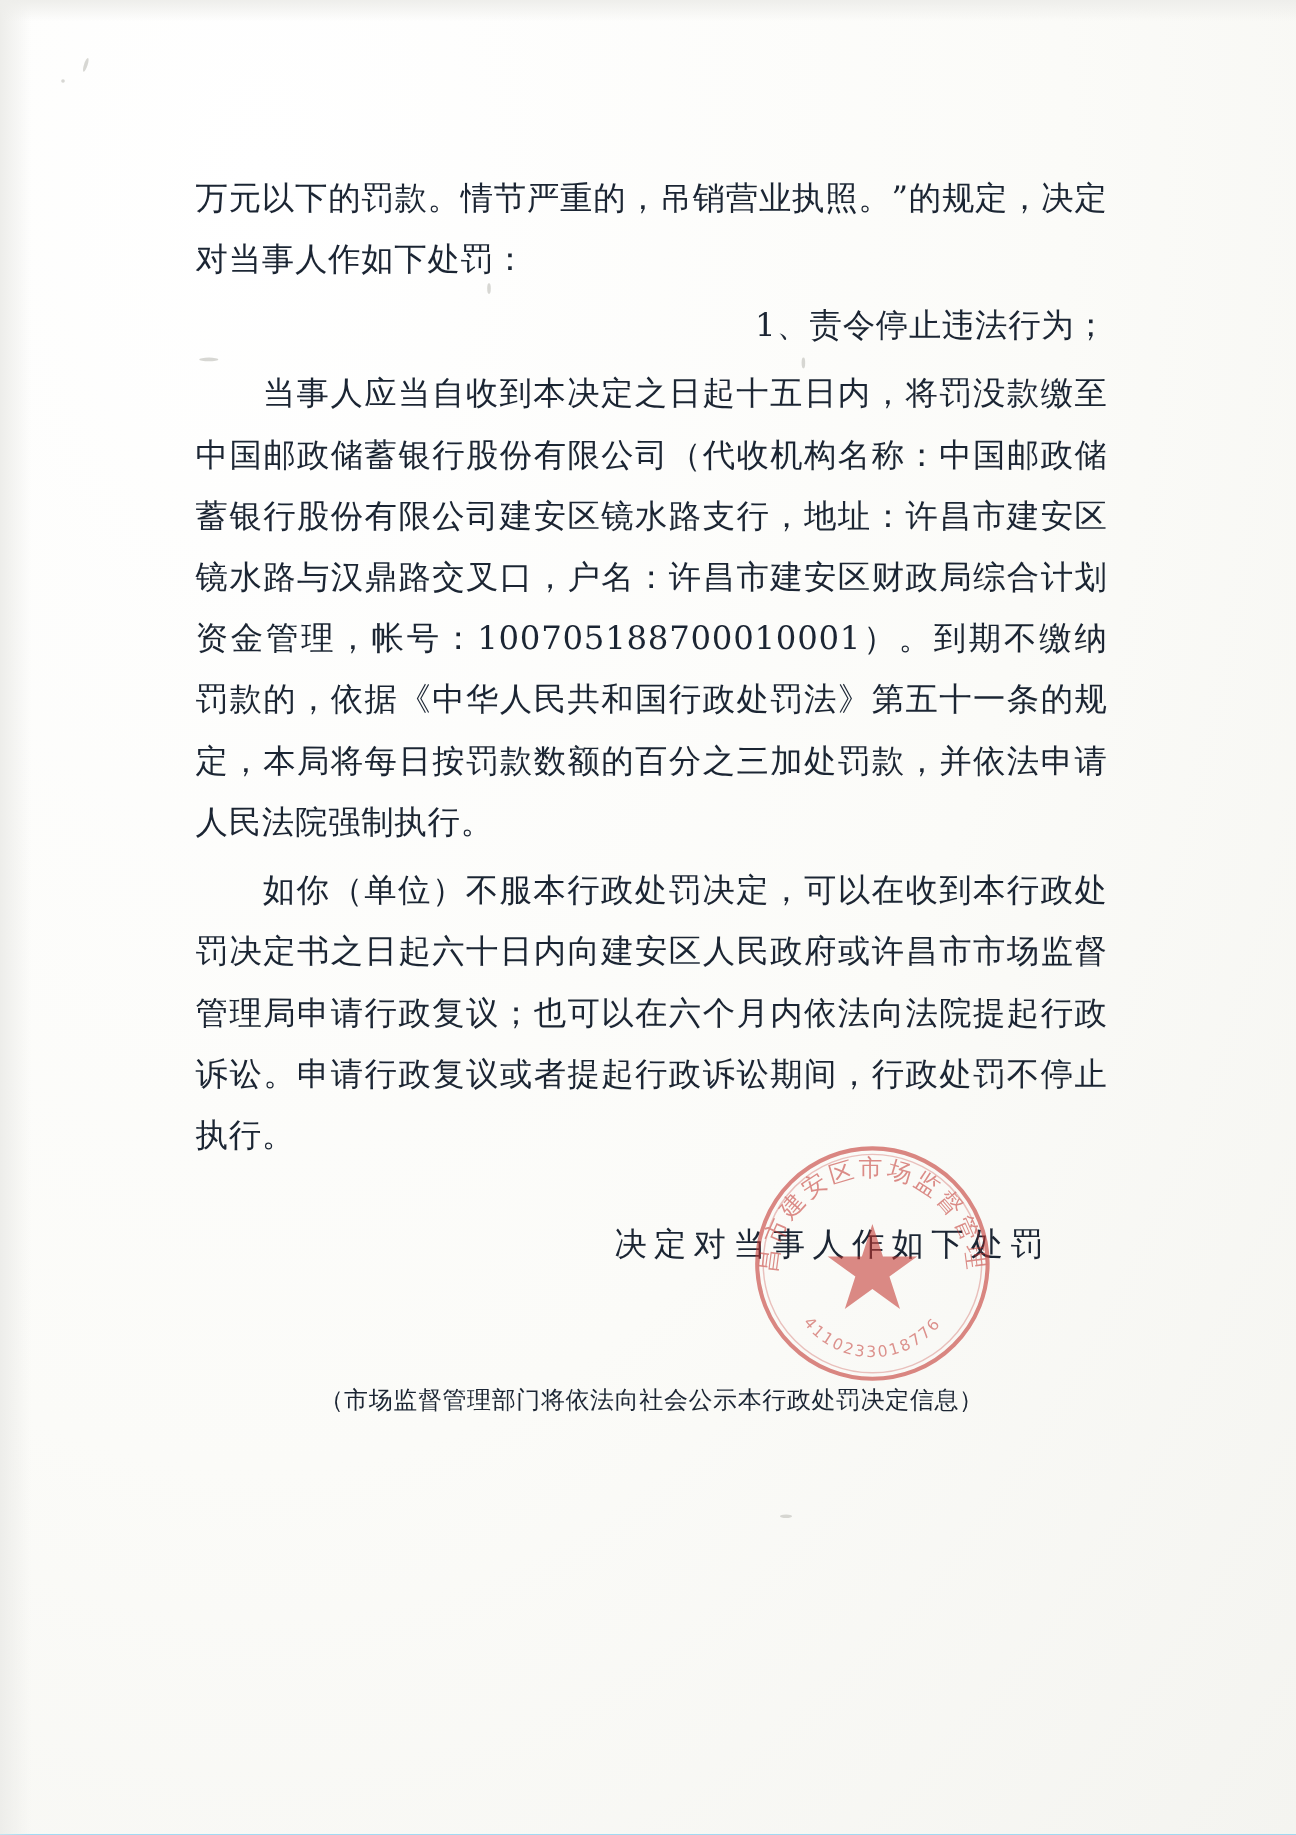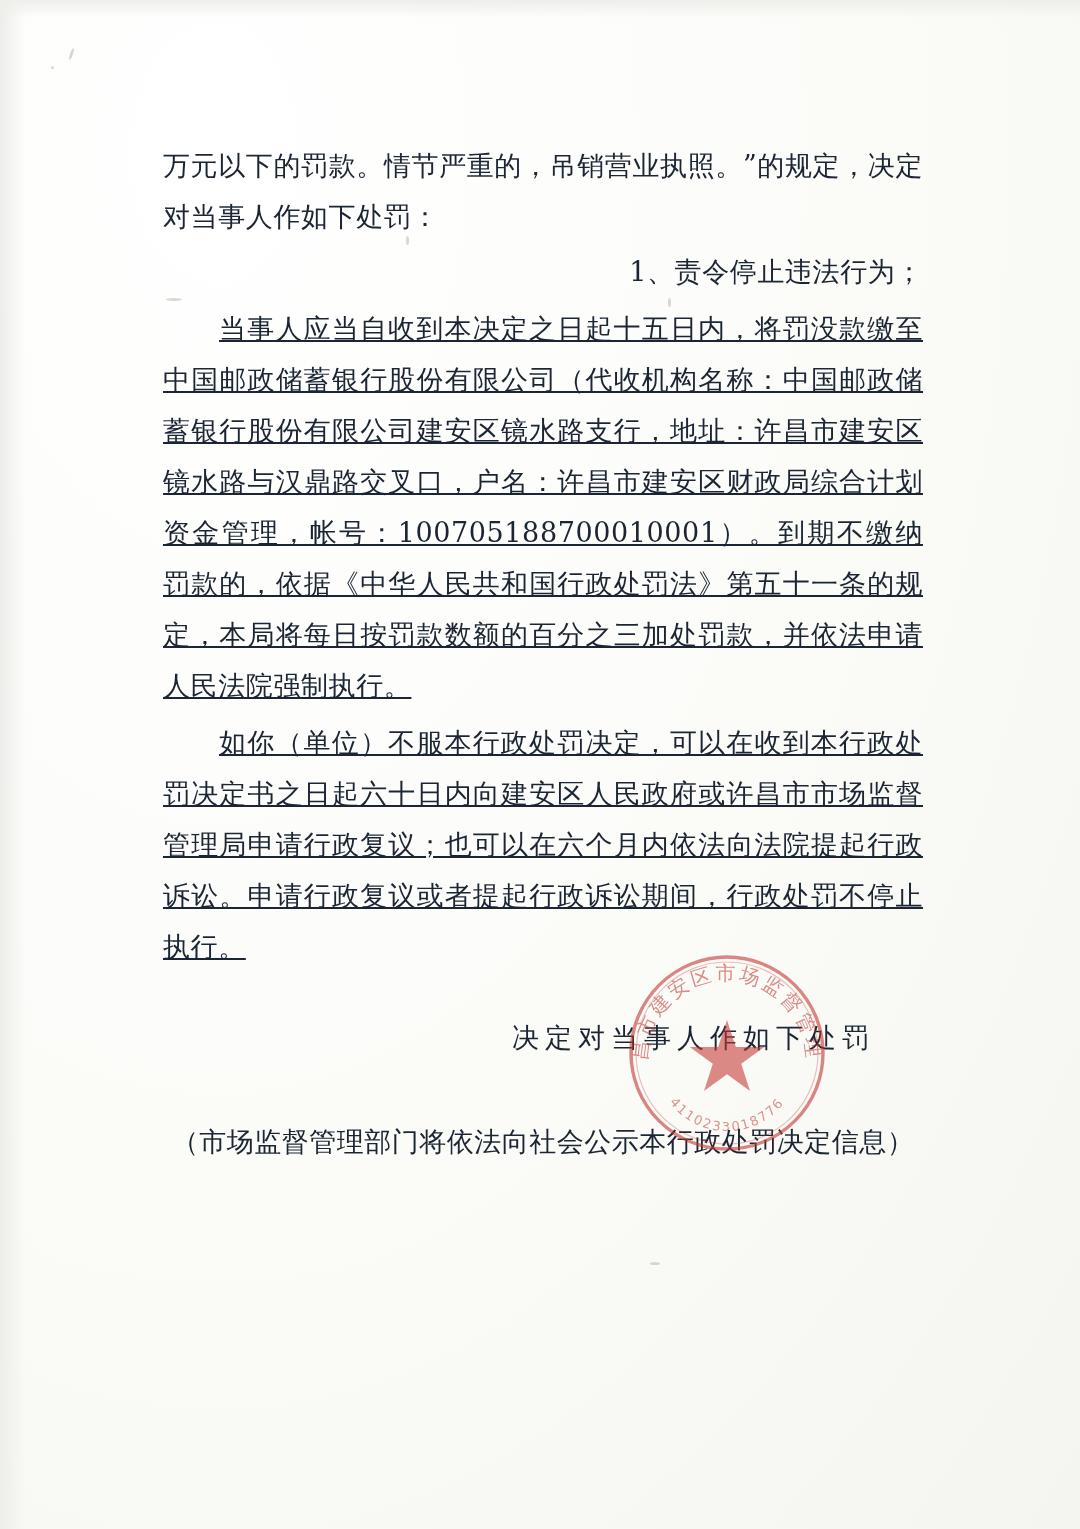--- a/index.html
+++ b/index.html
@@ -52,21 +52,20 @@
     font-size: 27px;
     line-height: 51px;
     color: #1b2533;
     letter-spacing: 0.6px;
     text-align: justify;
     text-justify: inter-ideograph;
     margin: 0;
   }
   .indent {
     text-indent: 56px;
-    text-decoration: underline;
   }
   .list-item {
     font-size: 27px;
     line-height: 51px;
     color: #1b2533;
     letter-spacing: 0.6px;
     margin: 0;
     padding-left: 56px;
     text-align: right;
   }
@@ -75,22 +74,22 @@
   .date-line {
     margin-top: 42px;
     font-size: 27px;
     line-height: 48px;
     color: #1b2533;
     letter-spacing: 6px;
     text-align: right;
     padding-right: 48px;
   }
   .footer-note {
-    margin-top: 56px;
-    font-size: 27px;
+    margin-top: 80px;
+    font-size: 20px;
     line-height: 48px;
     color: #1b2533;
     letter-spacing: 0.5px;
     text-align: center;
   }
   
   .seal {
     position: absolute;
     left: 622px;
     top: 948px;

